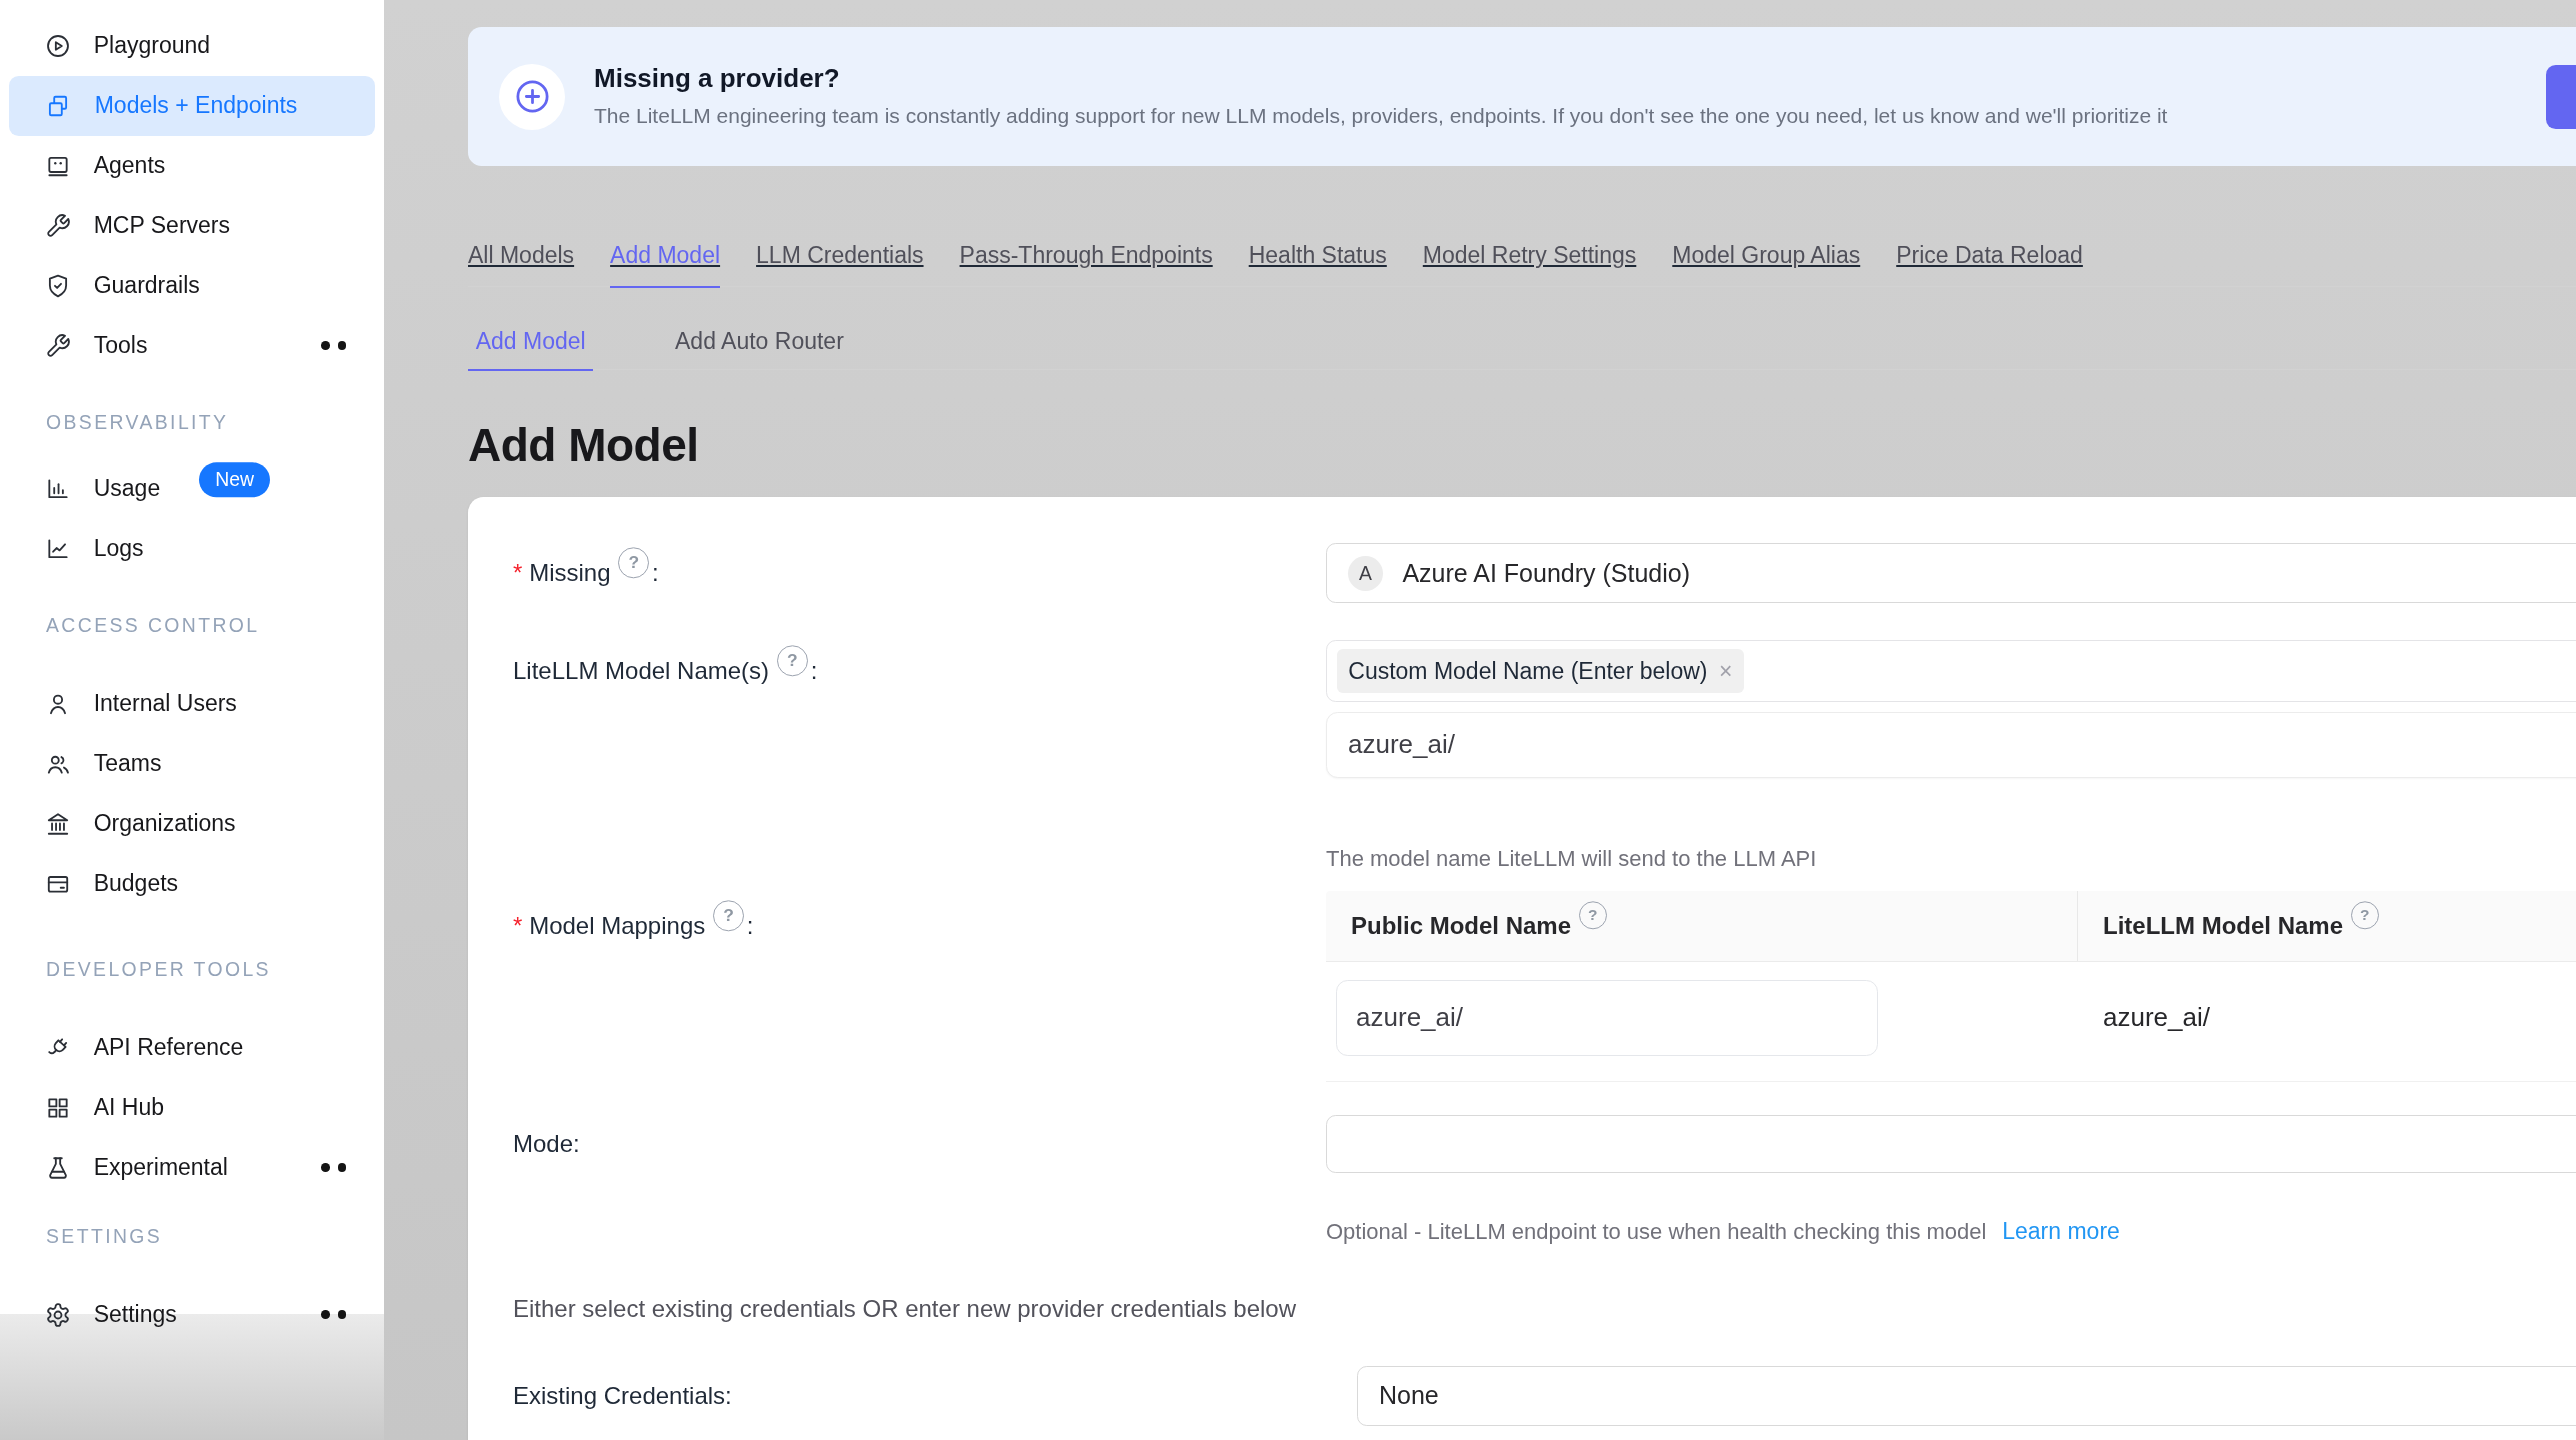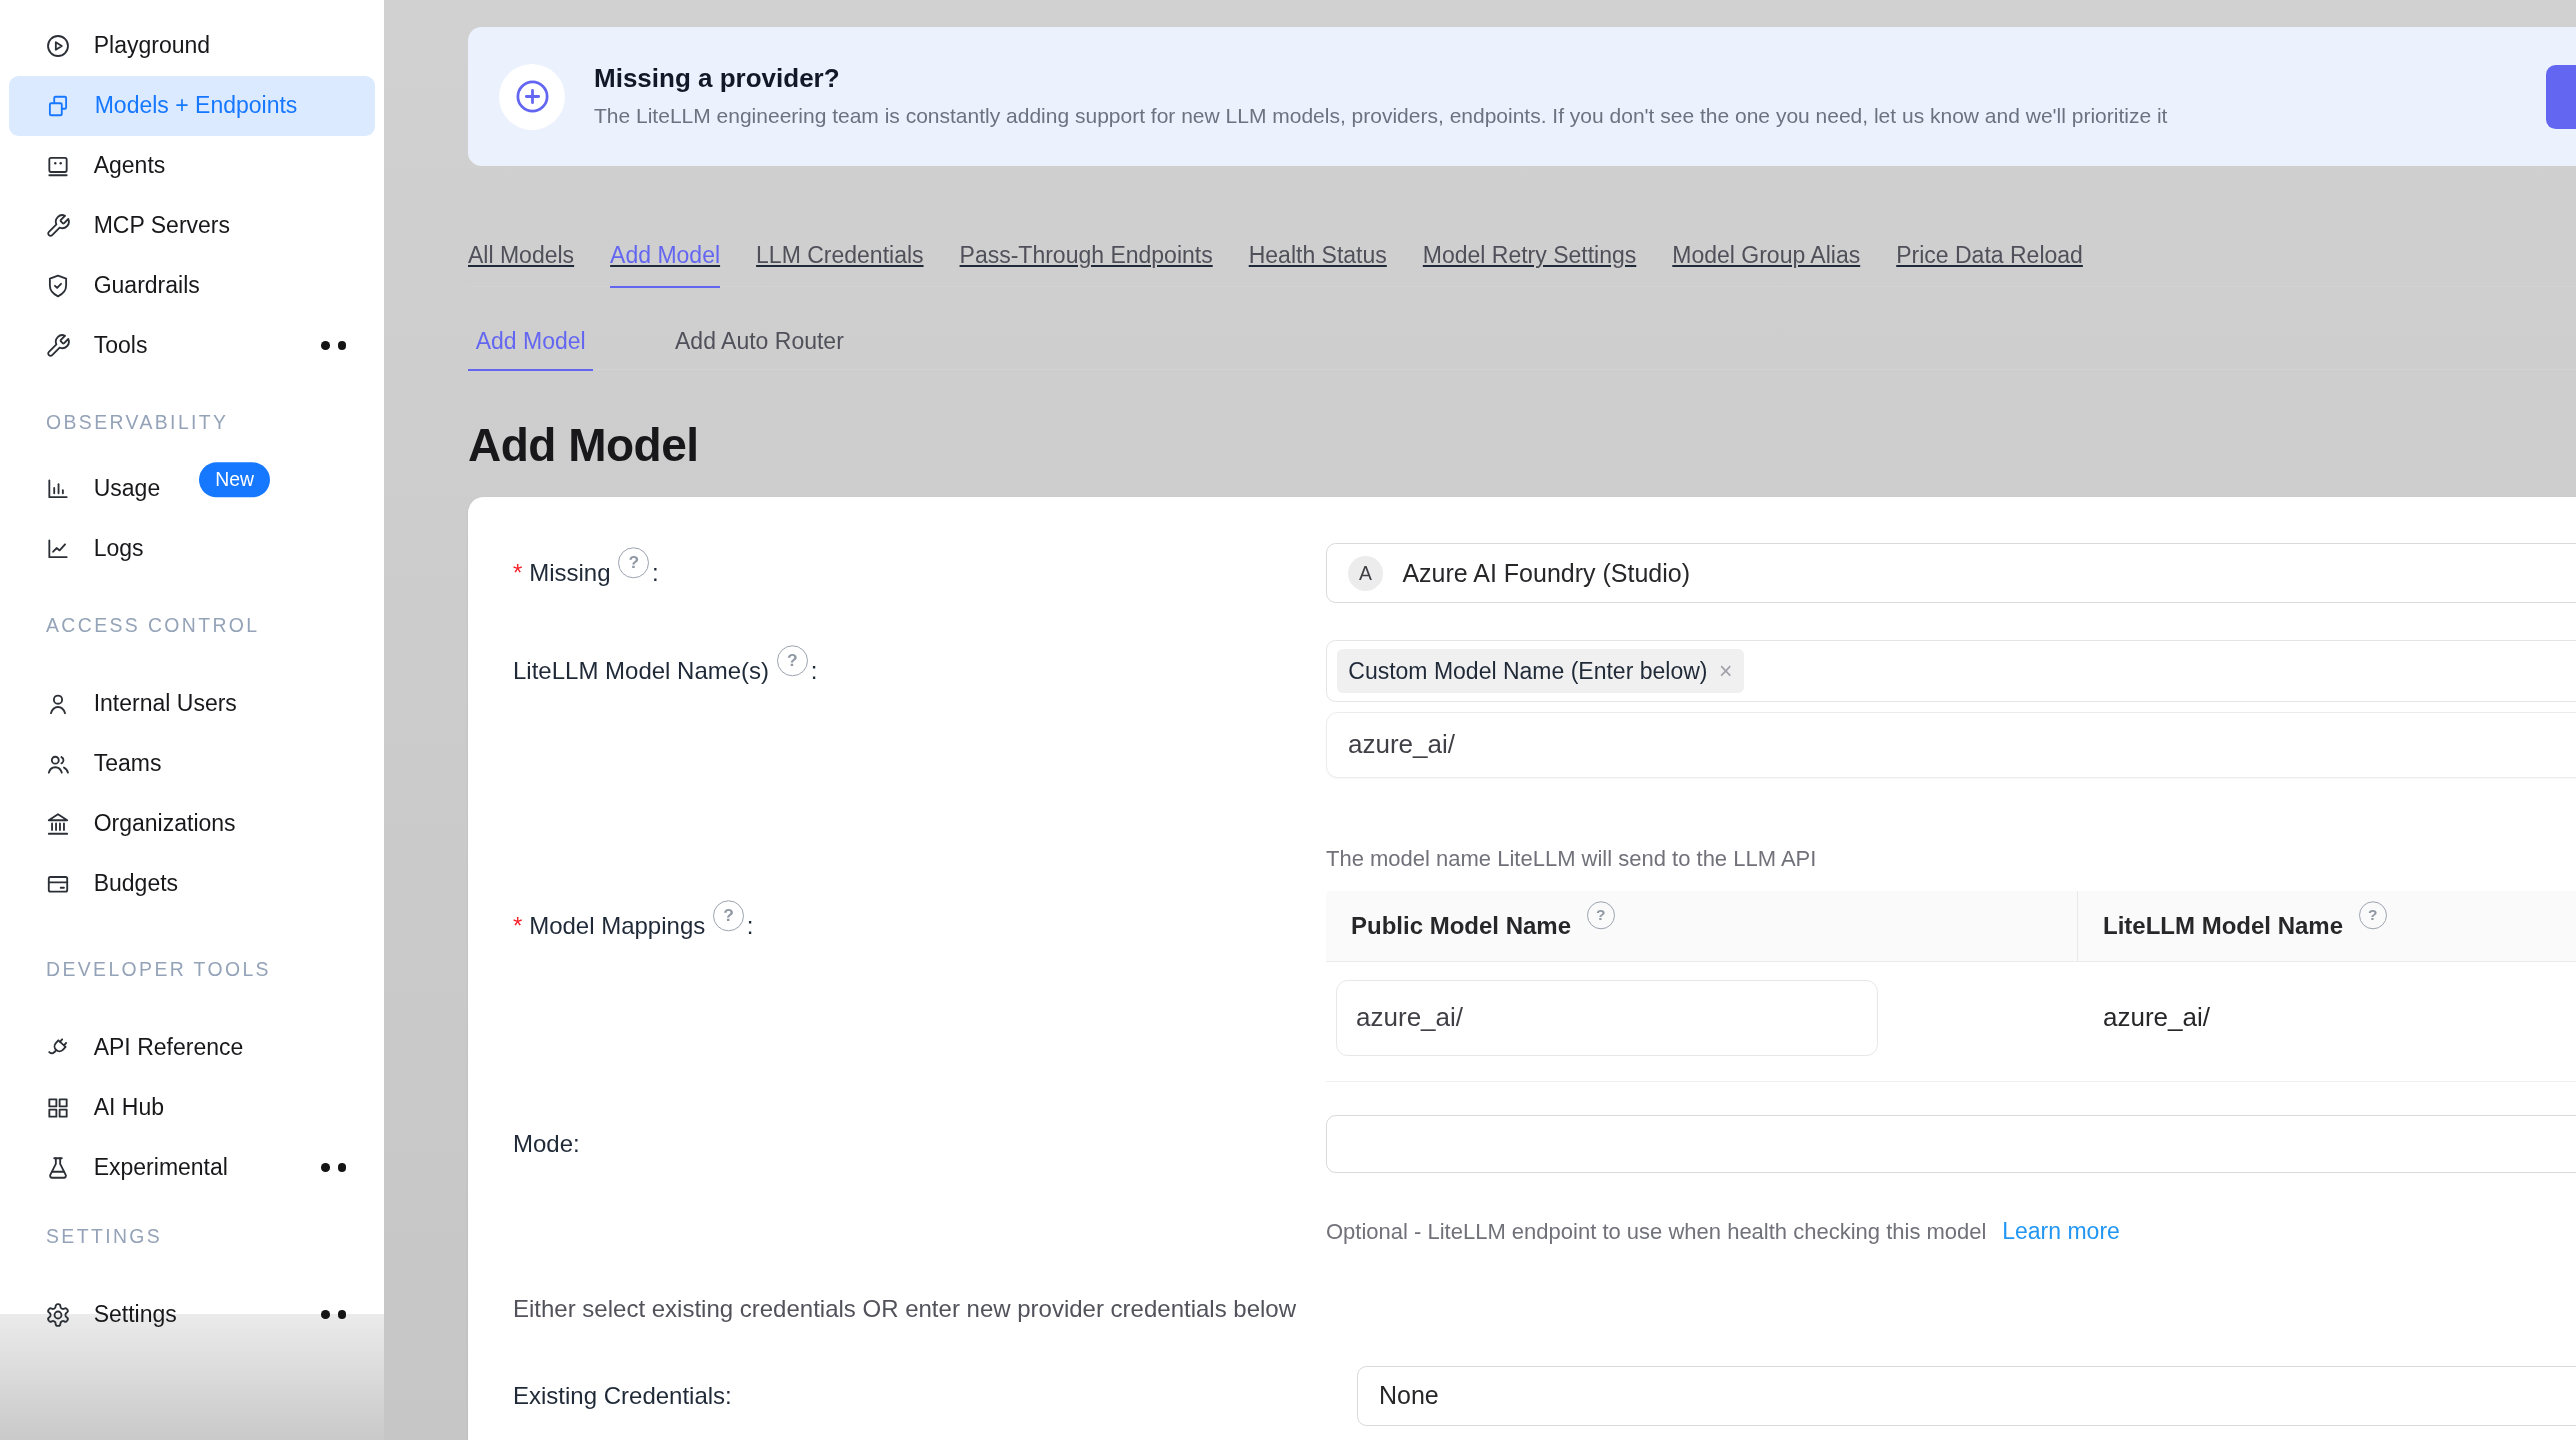--- a/index.html
+++ b/index.html
@@ -73,21 +73,21 @@
   .tag-x{color:#a1a1aa;font-size:23px;line-height:1;cursor:pointer;}
   .custom-input{margin-top:9.7px;height:66px;width:100%;border:1.5px solid #ececec;border-radius:11.6px;padding:0 21px;
                 font-size:26px;color:#3f3f46;box-sizing:border-box;font-family:inherit;box-shadow:0 1px 1.9px rgba(0,0,0,0.04);outline:none;}
   .helper{margin-top:68px;font-size:22px;color:#71717a;}
 
   .row-modelnames{margin-top:37px;}
   .row-provider{margin-top:0;}
   .row-mappings{margin-top:19.4px;}
   .mtable{width:100%;}
   .mhead{display:grid;grid-template-columns:1fr 1fr;background:#fafafa;border-bottom:1.9px solid #ebebeb;border-radius:3.9px 3.9px 0 0;}
-  .mth{padding:21px 25px;font-size:24px;font-weight:600;color:#27272a;display:flex;align-items:center;gap:8px;}
+  .mth{padding:21px 25px;font-size:24px;font-weight:600;color:#27272a;display:flex;align-items:center;}
   .mth:first-child{border-right:1.9px solid #e8e8e8;}
   .mrow{display:grid;grid-template-columns:1fr 1fr;align-items:center;border-bottom:1.9px solid #f0f0f0;padding:17.4px 0 25px;}
   .map-input{margin-left:9.7px;height:76px;width:542px;border:1.5px solid #e5e7eb;border-radius:11.6px;padding:0 19.4px;
              font-size:26px;color:#3f3f46;box-sizing:border-box;font-family:inherit;outline:none;}
   .mcell-text{padding-left:25px;font-size:26px;color:#27272a;}
 
   .row-mode{margin-top:33px;}
   .mode-select{height:58px;}
   .opt-helper{margin-top:45px;font-size:22px;color:#71717a;}
   .learn{color:#2196f3;font-size:23px;margin-left:9.7px;cursor:pointer;text-decoration:none;}

